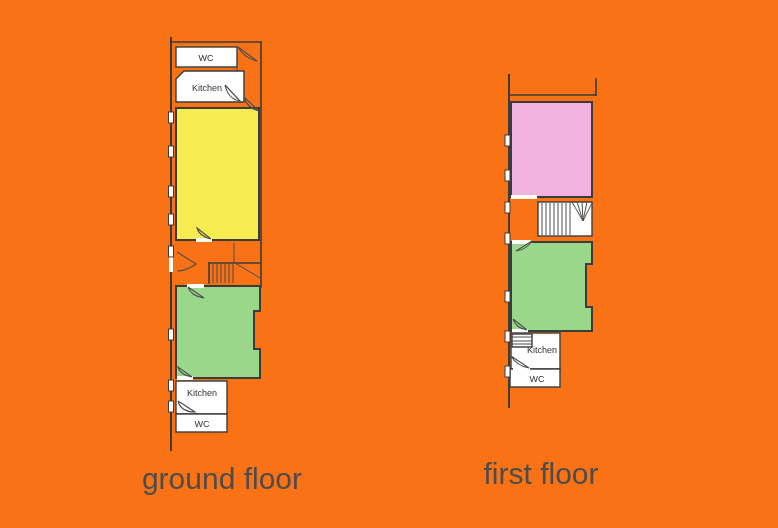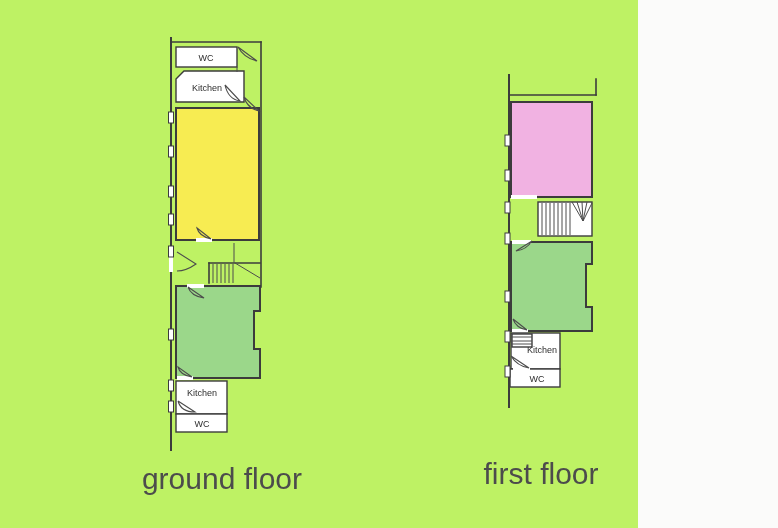--- a/index.html
+++ b/index.html
@@ -1,17 +1,17 @@
 <!DOCTYPE html>
 <html><head>
 <meta charset="utf-8">
 <style>
   html,body{margin:0;padding:0;}
   body{background:#fbfbfa;font-family:"Liberation Sans",sans-serif;}
-  .stage{position:relative;width:638px;height:528px;background:#bef264;overflow:hidden;}
+  .stage{position:relative;width:778px;height:528px;background:#f97316;overflow:hidden;}
   svg{display:block;}
   .w   {stroke:#3c3c3c;stroke-width:1.6;fill:none;stroke-linecap:square;}
   .wthk{stroke:#3c3c3c;stroke-width:2;fill:none;stroke-linecap:square;}
   .room{stroke:#3c3c3c;stroke-width:2;}
   .box {fill:#ffffff;stroke:#3c3c3c;stroke-width:1.4;}
   .thin{stroke:#4c4c4c;stroke-width:1;fill:none;}
   .door{stroke:#4c4c4c;stroke-width:1.1;fill:none;}
   .open{stroke:#ffffff;stroke-width:4;fill:none;}
   .mark{fill:#ffffff;stroke:#3c3c3c;stroke-width:1;}
   .rlabel{font-size:9px;fill:#2e2e2e;text-anchor:middle;font-family:"Liberation Sans",sans-serif;}

